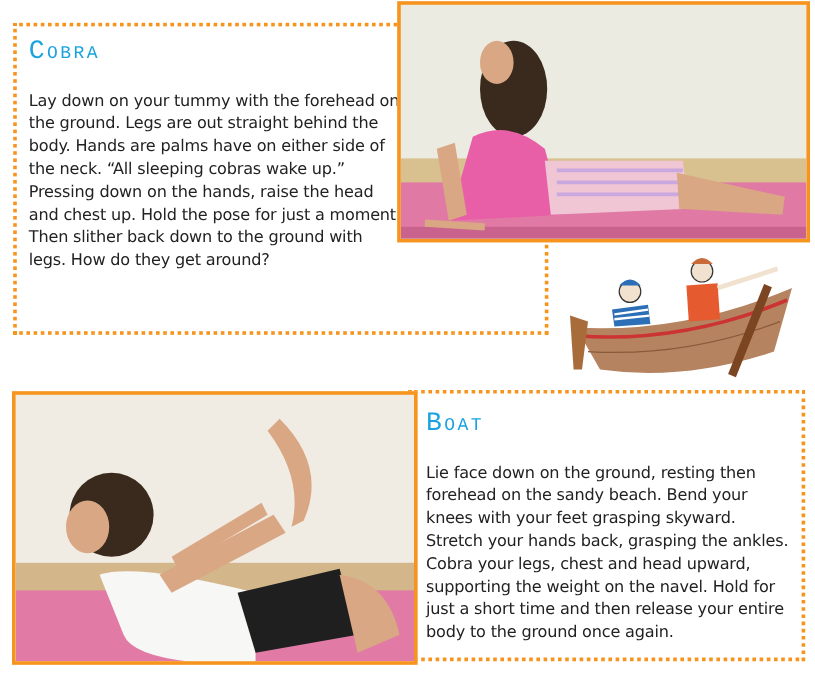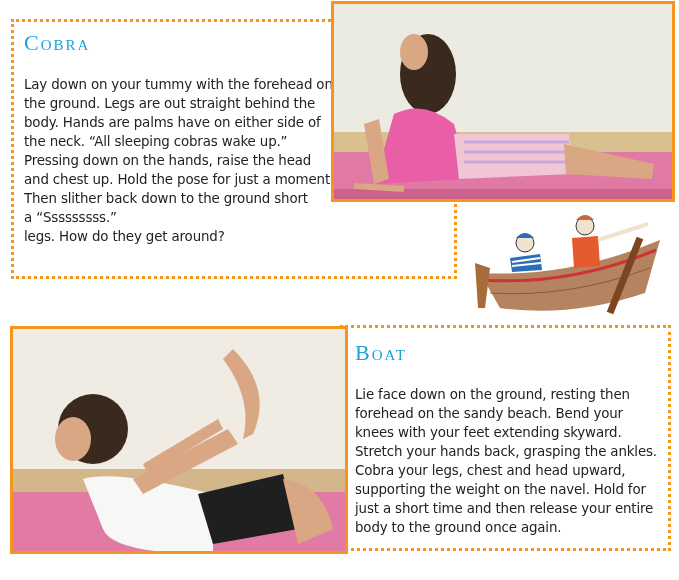--- a/index.html
+++ b/index.html
@@ -1,36 +1,35 @@
 <!DOCTYPE html>
 <html><head>
 <meta charset="utf-8">
 <style>
   html, body { margin:0; padding:0; background:#ffffff; }
   body { width:679px; height:580px; position:relative; overflow:hidden; font-family:"DejaVu Sans", sans-serif; }
   .dotbox { position:absolute; border:3px dotted #f7941d; box-sizing:border-box; }
   .photo { position:absolute; border:3px solid #f7941d; box-sizing:border-box; overflow:hidden; }
-  .title { position:absolute; color:#1aa3e0; font-family:Liberation Serif, serif; font-size:22px; letter-spacing:2px; font-variant:small-caps; }
+  .title { position:absolute; color:#1aa3e0; font-family:Liberation Mono, monospace; font-size:22px; letter-spacing:2px; font-variant:small-caps; }
   .body-text { position:absolute; color:#222; font-size:13.4px; line-height:19px; font-family:"DejaVu Sans", sans-serif; letter-spacing:-0.15px; }
   .body-text p { margin:0; }
 </style>
 </head>
 <body>
 
 <div class="dotbox" style="left:11px;top:19px;width:446px;height:260px;"></div>
 <div class="title" style="left:24px;top:30px;">Cobra</div>
 <div class="body-text" style="left:24px;top:75px;width:430px;">
   <p>Lay down on your tummy with the forehead on</p>
   <p>the ground. Legs are out straight behind the</p>
   <p>body. Hands are palms have on either side of</p>
   <p>the neck. “All sleeping cobras wake up.”</p>
   <p>Pressing down on the hands, raise the head</p>
   <p>and chest up. Hold the pose for just a moment.</p>
-  <p>Then slither back down to the ground short</p>
-  <p>a “Sssssssss.”</p>
+  <p>Then slither back down to the ground with</p>
   <p>legs. How do they get around?</p>
 </div>
 
 <div class="photo" style="left:331px;top:1px;width:344px;height:201px;background:#ecebe3;">
   <svg width="338" height="195" viewBox="0 0 338 195">
     <rect x="0" y="0" width="338" height="135" fill="#ecebe2"></rect>
     <rect x="0" y="128" width="338" height="22" fill="#d8c18e"></rect>
     <rect x="0" y="148" width="338" height="47" fill="#e07aa4"></rect>
     <rect x="0" y="185" width="338" height="10" fill="#c9628d"></rect>
 
@@ -79,19 +78,19 @@
     <path d="M270 150 Q310 155 320 200 L285 215 Z" fill="#d9a784"></path>
     <path d="M240 105 Q260 60 220 20 L210 30 Q240 70 230 110 Z" fill="#d9a784"></path>
     <path d="M120 150 L215 100 L225 115 L130 165 Z" fill="#d9a784"></path>
     <path d="M130 135 L205 90 L210 100 L135 145 Z" fill="#d9a784"></path>
   </svg>
 </div>
 <div class="title" style="left:355px;top:340px;">Boat</div>
 <div class="body-text" style="left:355px;top:385px;width:315px;">
   <p>Lie face down on the ground, resting then</p>
   <p>forehead on the sandy beach. Bend your</p>
-  <p>knees with your feet extending skyward.</p>
+  <p>knees with your feet grasping skyward.</p>
   <p>Stretch your hands back, grasping the ankles.</p>
   <p>Cobra your legs, chest and head upward,</p>
   <p>supporting the weight on the navel. Hold for</p>
   <p>just a short time and then release your entire</p>
   <p>body to the ground once again.</p>
 </div>
 
 </body></html>

